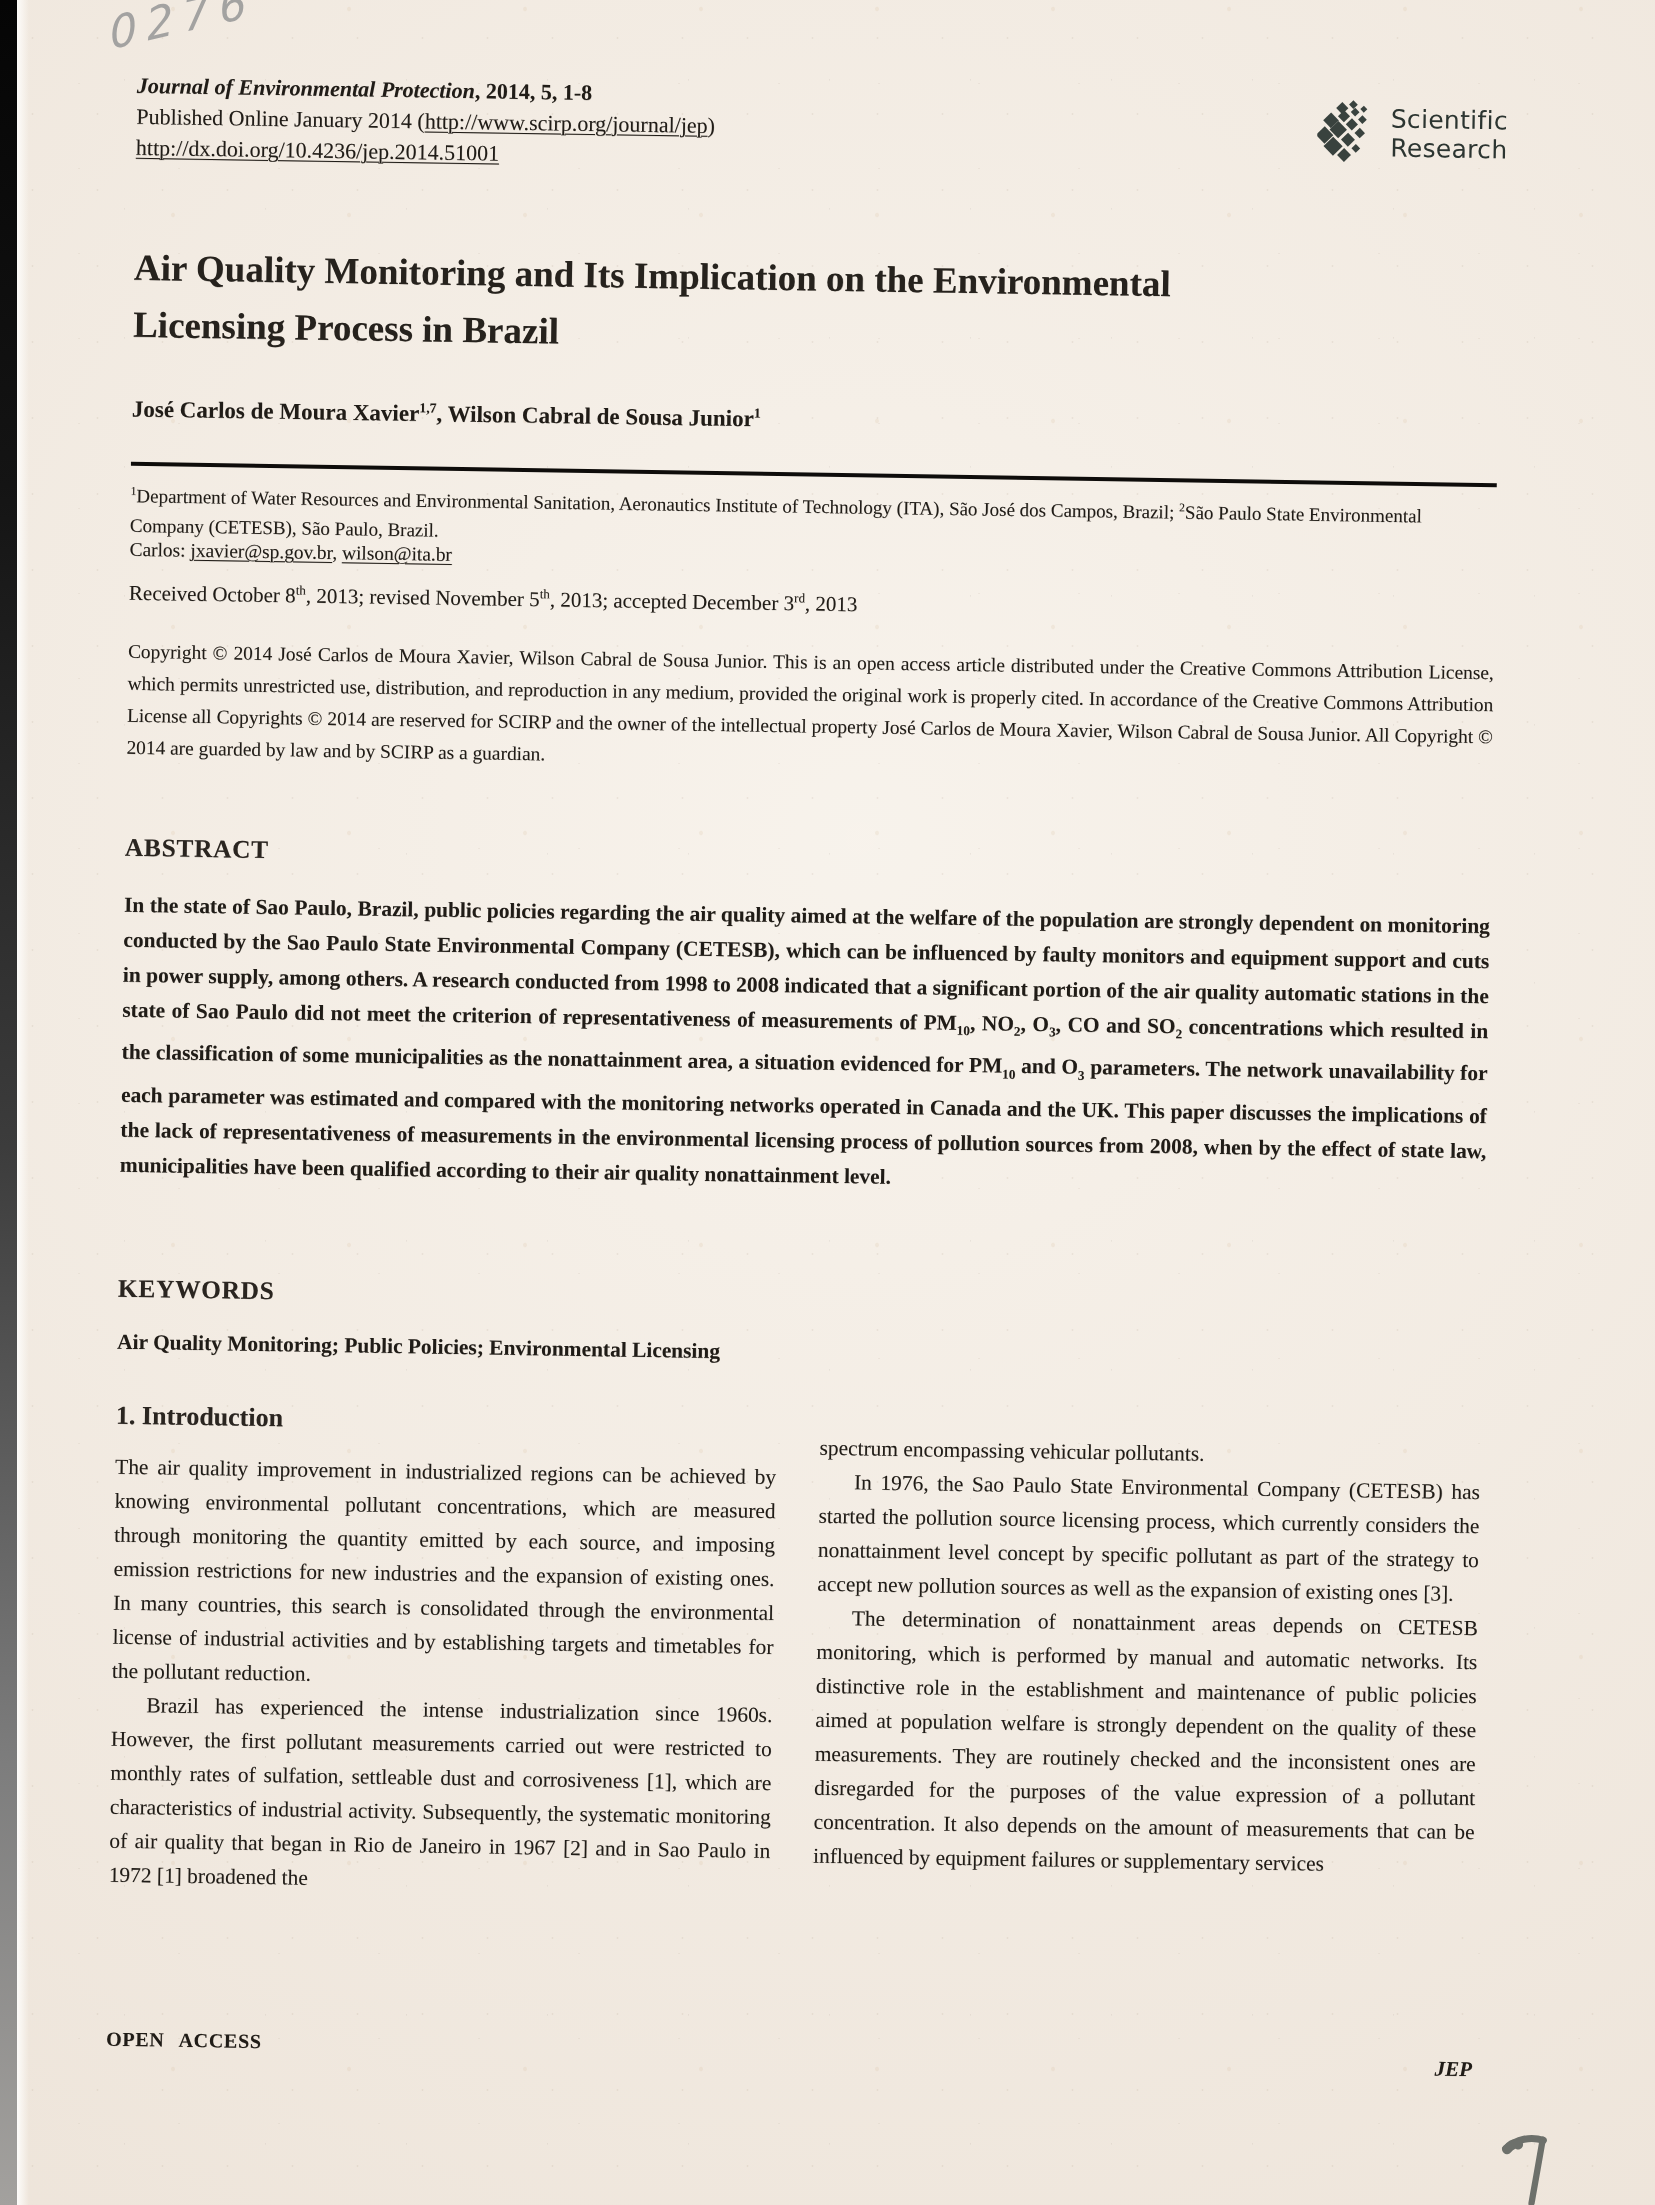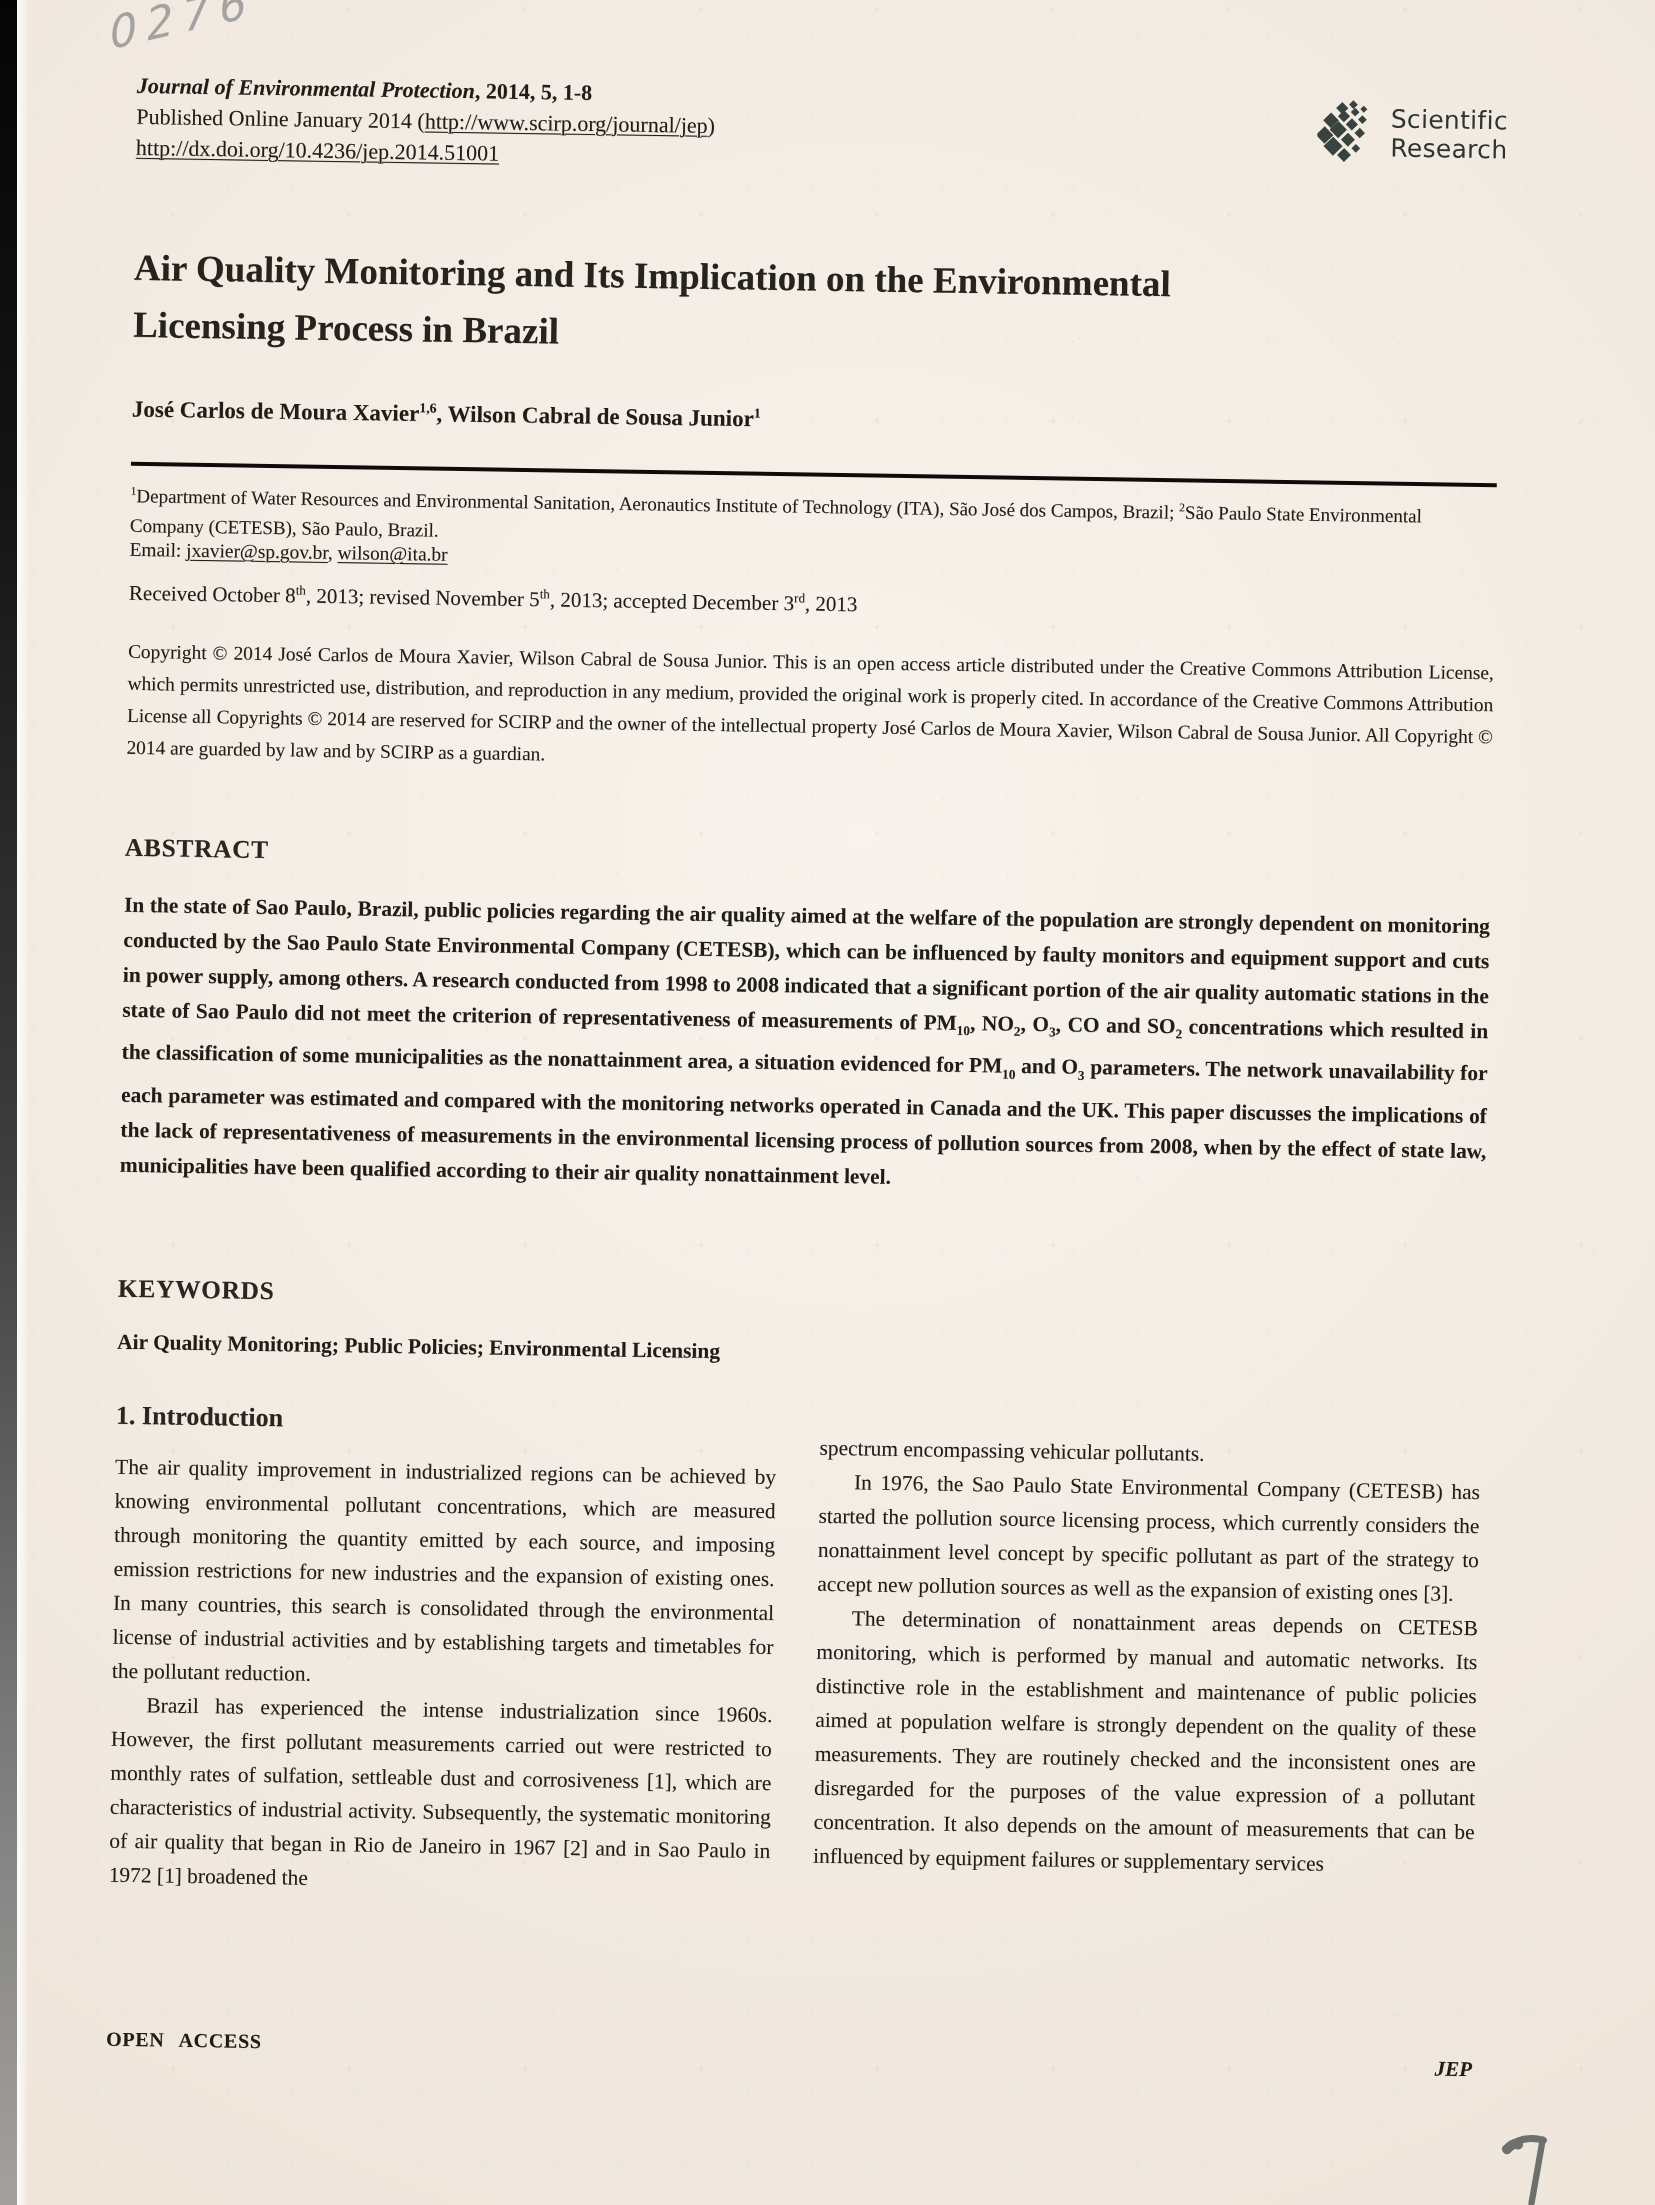--- a/index.html
+++ b/index.html
@@ -173,27 +173,27 @@
         </svg>
         <div class="logo-word">
           <div>Scientific</div>
           <div>Research</div>
         </div>
       </div>
     </div>
 
     <h1 class="title">Air Quality Monitoring and Its Implication on the Environmental Licensing Process in Brazil</h1>
 
-    <div class="authors">José Carlos de Moura Xavier<sup>1,6</sup>, Wilson Cabral de Sousa Junior<sup>1</sup></div>
+    <div class="authors">José Carlos de Moura Xavier<sup>1,7</sup>, Wilson Cabral de Sousa Junior<sup>1</sup></div>
 
     <div class="rule"></div>
 
     <div class="affiliation"><sup>1</sup>Department of Water Resources and Environmental Sanitation, Aeronautics Institute of Technology (ITA), São José dos Campos, Brazil; <sup>2</sup>São Paulo State Environmental Company (CETESB), São Paulo, Brazil.</div>
 
-    <div class="email-line"><span>Email: </span><a href="#">jxavier@sp.gov.br</a><span>, </span><a href="#">wilson@ita.br</a></div>
+    <div class="email-line"><span>Carlos: </span><a href="#">jxavier@sp.gov.br</a><span>, </span><a href="#">wilson@ita.br</a></div>
 
     <div class="received">Received October 8<sup>th</sup>, 2013; revised November 5<sup>th</sup>, 2013; accepted December 3<sup>rd</sup>, 2013</div>
 
     <p class="copyright">Copyright © 2014 José Carlos de Moura Xavier, Wilson Cabral de Sousa Junior. This is an open access article distributed under the Creative Commons Attribution License, which permits unrestricted use, distribution, and reproduction in any medium, provided the original work is properly cited. In accordance of the Creative Commons Attribution License all Copyrights © 2014 are reserved for SCIRP and the owner of the intellectual property José Carlos de Moura Xavier, Wilson Cabral de Sousa Junior. All Copyright © 2014 are guarded by law and by SCIRP as a guardian.</p>
 
     <h2 class="section-heading h-abstract">ABSTRACT</h2>
     <p class="abstract-text">In the state of Sao Paulo, Brazil, public policies regarding the air quality aimed at the welfare of the population are strongly dependent on monitoring conducted by the Sao Paulo State Environmental Company (CETESB), which can be influenced by faulty monitors and equipment support and cuts in power supply, among others. A research conducted from 1998 to 2008 indicated that a significant portion of the air quality automatic stations in the state of Sao Paulo did not meet the criterion of representativeness of measurements of PM<sub>10</sub>, NO<sub>2</sub>, O<sub>3</sub>, CO and SO<sub>2</sub> concentrations which resulted in the classification of some municipalities as the nonattainment area, a situation evidenced for PM<sub>10</sub> and O<sub>3</sub> parameters. The network unavailability for each parameter was estimated and compared with the monitoring networks operated in Canada and the UK. This paper discusses the implications of the lack of representativeness of measurements in the environmental licensing process of pollution sources from 2008, when by the effect of state law, municipalities have been qualified according to their air quality nonattainment level.</p>
 
     <h2 class="section-heading h-keywords">KEYWORDS</h2>
     <p class="keywords-text">Air Quality Monitoring; Public Policies; Environmental Licensing</p>

